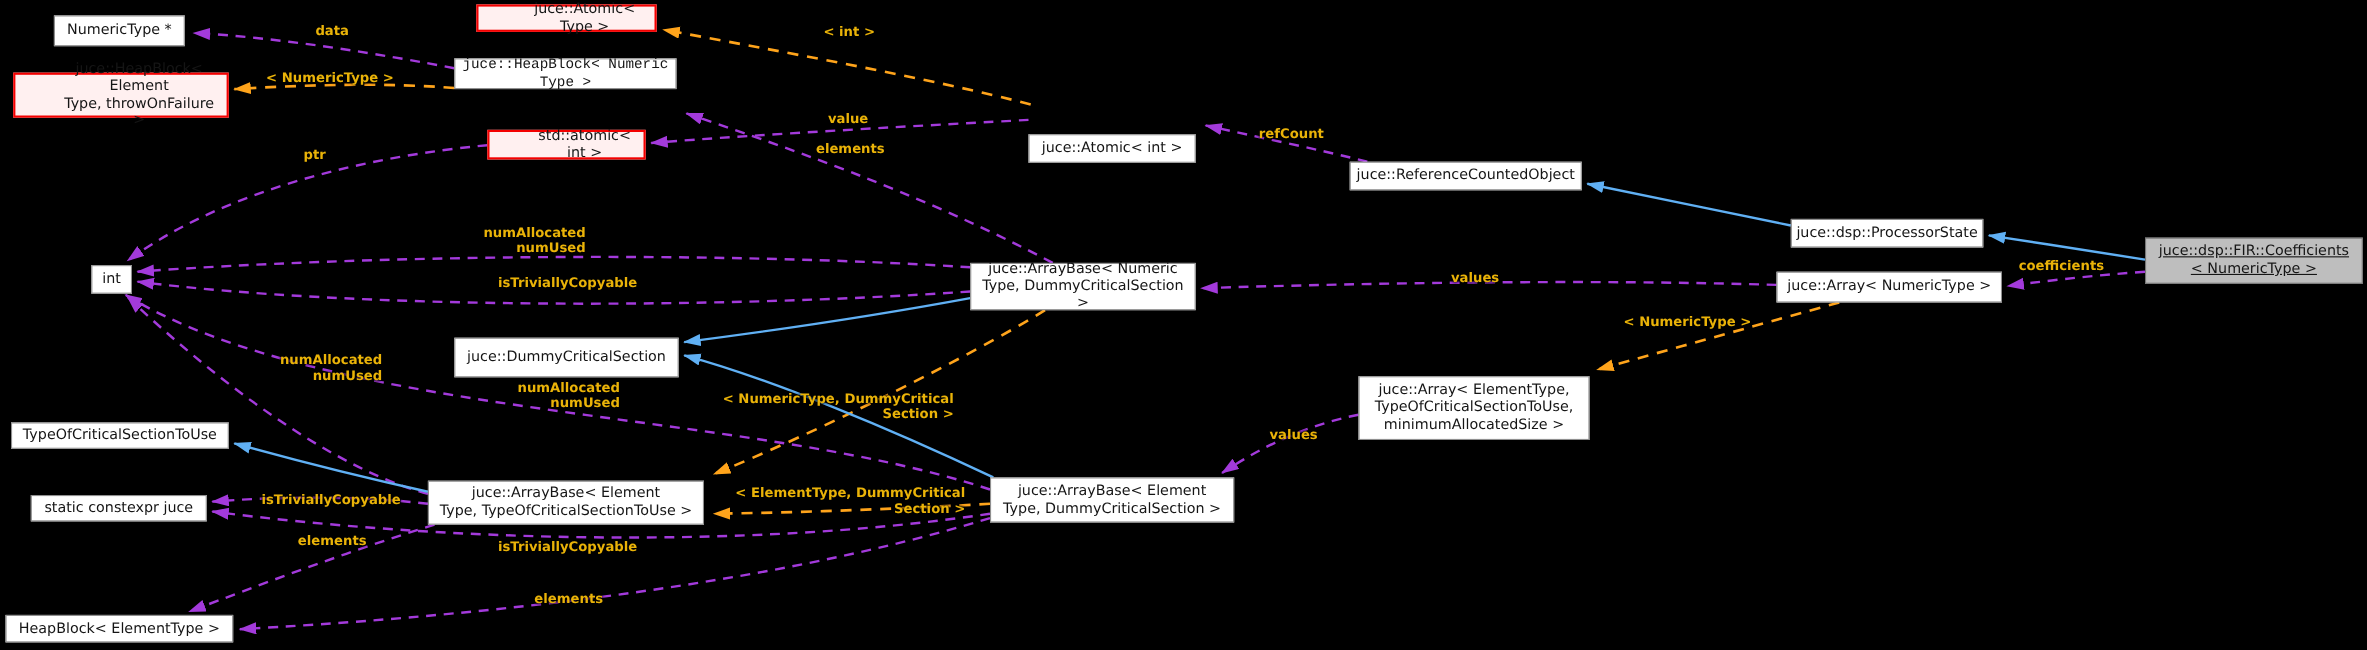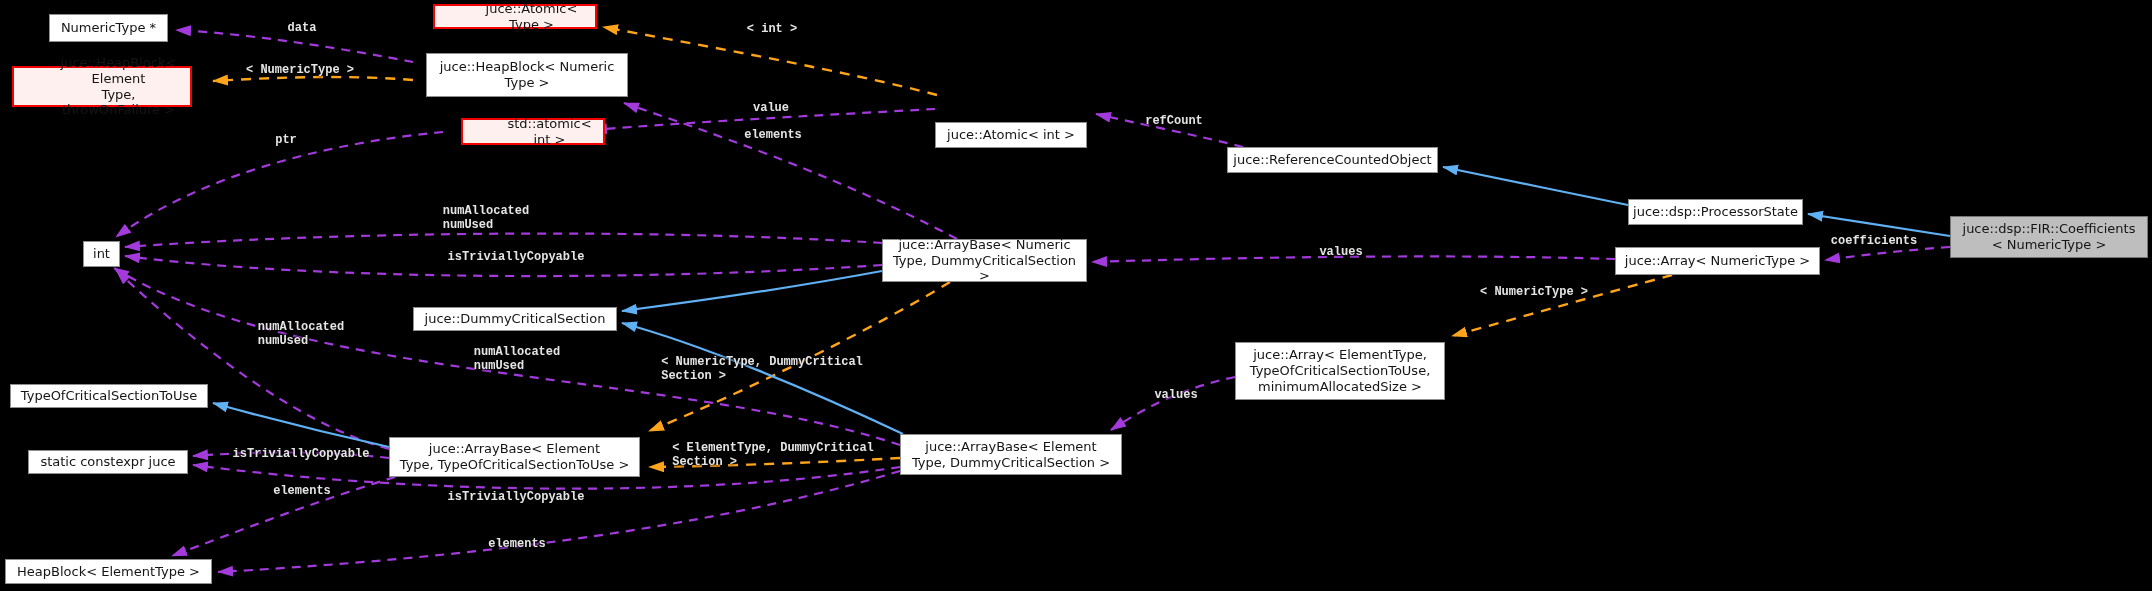--- a/index.html
+++ b/index.html
@@ -11,27 +11,26 @@
   .e-usage{fill:none;stroke:#A33ADB;stroke-width:2.2;stroke-dasharray:9 7;}
   .e-template{fill:none;stroke:#FFA41B;stroke-width:2.4;stroke-dasharray:10 8;}
   .e-inherit{fill:none;stroke:#60B0F4;stroke-width:2.2;}
   .node{
     position:absolute;display:flex;align-items:center;justify-content:center;
     background:#fff;border:1.6px solid #8f8f8f;color:#151515;
     font-size:13px;line-height:1.22;text-align:center;white-space:pre-line;
     box-sizing:border-box;padding:1px 4px;cursor:pointer;
   }
   .node.red{background:#FFF0F0;border:2px solid #F40000;padding-left:37px;}
-  .node.main{background:#BEBEBE;border:1.6px solid #767676;}
+  .node.main{background:#BEBEBE;border:1.6px solid #767676;text-decoration:underline;}
   .edge-label{
     position:absolute;transform:translate(-50%,-50%);
-    color:#e5e5e5;font-size:12px;font-weight:bold;line-height:1.15;
-    text-align:left;white-space:pre-line;pointer-events:none;
+    color:#eab308;font-size:12px;font-weight:bold;line-height:1.15;
+    text-align:right;white-space:pre-line;pointer-events:none;
     text-shadow:0 0 3px #000,0 0 3px #000;
-    font-family:Liberation Mono, monospace;
   }
 </style>
 </head>
 <body>
 
 <div id="diagram-canvas">
   <svg id="edges-svg" viewBox="0 0 2152 591" xmlns="http://www.w3.org/2000/svg">
     <defs>
       <marker id="arr-p" markerUnits="userSpaceOnUse" markerWidth="18" markerHeight="13" refX="15" refY="5.5" orient="auto">
         <path d="M0,0 L16,5.5 L0,11 z" fill="#A33ADB"></path>
@@ -69,36 +68,36 @@
 
     <path class="e-inherit" marker-end="url(#arr-b)" d="M 1950,236 C 1905,229 1855,221 1808,214"></path>
     <path class="e-inherit" marker-end="url(#arr-b)" d="M 1628,205 C 1570,193 1500,179 1443,167"></path>
     <path class="e-inherit" marker-end="url(#arr-b)" d="M 882,271 C 790,288 700,301 622,311"></path>
     <path class="e-inherit" marker-end="url(#arr-b)" d="M 903,434 C 810,390 700,344 622,323"></path>
     <path class="e-inherit" marker-end="url(#arr-b)" d="M 389,447 C 330,434 270,419 213,403"></path>
   </svg>
 
   <div id="nodes-layer">
       <div class="node" style="left: 49px; top: 14px; width: 119px; height: 28px;">NumericType *</div>
-      <div class="node red" style="left: 12px; top: 66px; width: 180px; height: 41px;">juce::HeapBlock&lt; Element
+      <div class="node red" style="left: 12px; top: 66px; width: 196px; height: 41px;">juce::HeapBlock&lt; Element
 Type, throwOnFailure &gt;</div>
       <div class="node red" style="left: 433px; top: 4px; width: 164px; height: 25px;">juce::Atomic&lt; Type &gt;</div>
-      <div class="node" style="left: 426px; top: 53px; width: 202px; height: 44px;">juce::HeapBlock&lt; Numeric
+      <div class="node" style="left: 413px; top: 53px; width: 202px; height: 28px; font-family: Liberation Mono, monospace;">juce::HeapBlock&lt; Numeric
 Type &gt;</div>
-      <div class="node red" style="left: 461px; top: 118px; width: 144px; height: 27px;">std::atomic&lt; int &gt;</div>
+      <div class="node red" style="left: 443px; top: 118px; width: 144px; height: 27px;">std::atomic&lt; int &gt;</div>
       <div class="node" style="left: 935px; top: 96px; width: 152px; height: 26px; margin-top: 26px;">juce::Atomic&lt; int &gt;</div>
       <div class="node" style="left: 1227px; top: 147px; width: 211px; height: 26px;">juce::ReferenceCountedObject</div>
       <div class="node" style="left: 1628px; top: 199px; width: 175px; height: 26px;">juce::dsp::ProcessorState</div>
       <div class="node main" style="left: 1950px; top: 216px; width: 198px; height: 42px;">juce::dsp::FIR::Coefficients
 &lt; NumericType &gt;</div>
       <div class="node" style="left: 1615px; top: 247px; width: 205px; height: 28px;">juce::Array&lt; NumericType &gt;</div>
       <div class="node" style="left: 83px; top: 241px; width: 37px; height: 26px;">int</div>
       <div class="node" style="left: 882px; top: 239px; width: 205px; height: 43px;">juce::ArrayBase&lt; Numeric
 Type, DummyCriticalSection &gt;</div>
-      <div class="node" style="left: 413px; top: 307px; width: 204px; height: 24px;">juce::DummyCriticalSection</div>
+      <div class="node" style="left: 413px; top: 307px; width: 204px; height: 36px;">juce::DummyCriticalSection</div>
       <div class="node" style="left: 1235px; top: 342px; width: 210px; height: 58px;">juce::Array&lt; ElementType,
 TypeOfCriticalSectionToUse,
 minimumAllocatedSize &gt;</div>
       <div class="node" style="left: 10px; top: 384px; width: 198px; height: 24px;">TypeOfCriticalSectionToUse</div>
       <div class="node" style="left: 28px; top: 450px; width: 160px; height: 24px;">static constexpr juce</div>
       <div class="node" style="left: 389px; top: 437px; width: 251px; height: 40px;">juce::ArrayBase&lt; Element
 Type, TypeOfCriticalSectionToUse &gt;</div>
       <div class="node" style="left: 900px; top: 434px; width: 222px; height: 41px;">juce::ArrayBase&lt; Element
 Type, DummyCriticalSection &gt;</div>
       <div class="node" style="left: 5px; top: 559px; width: 207px; height: 25px;">HeapBlock&lt; ElementType &gt;</div>

